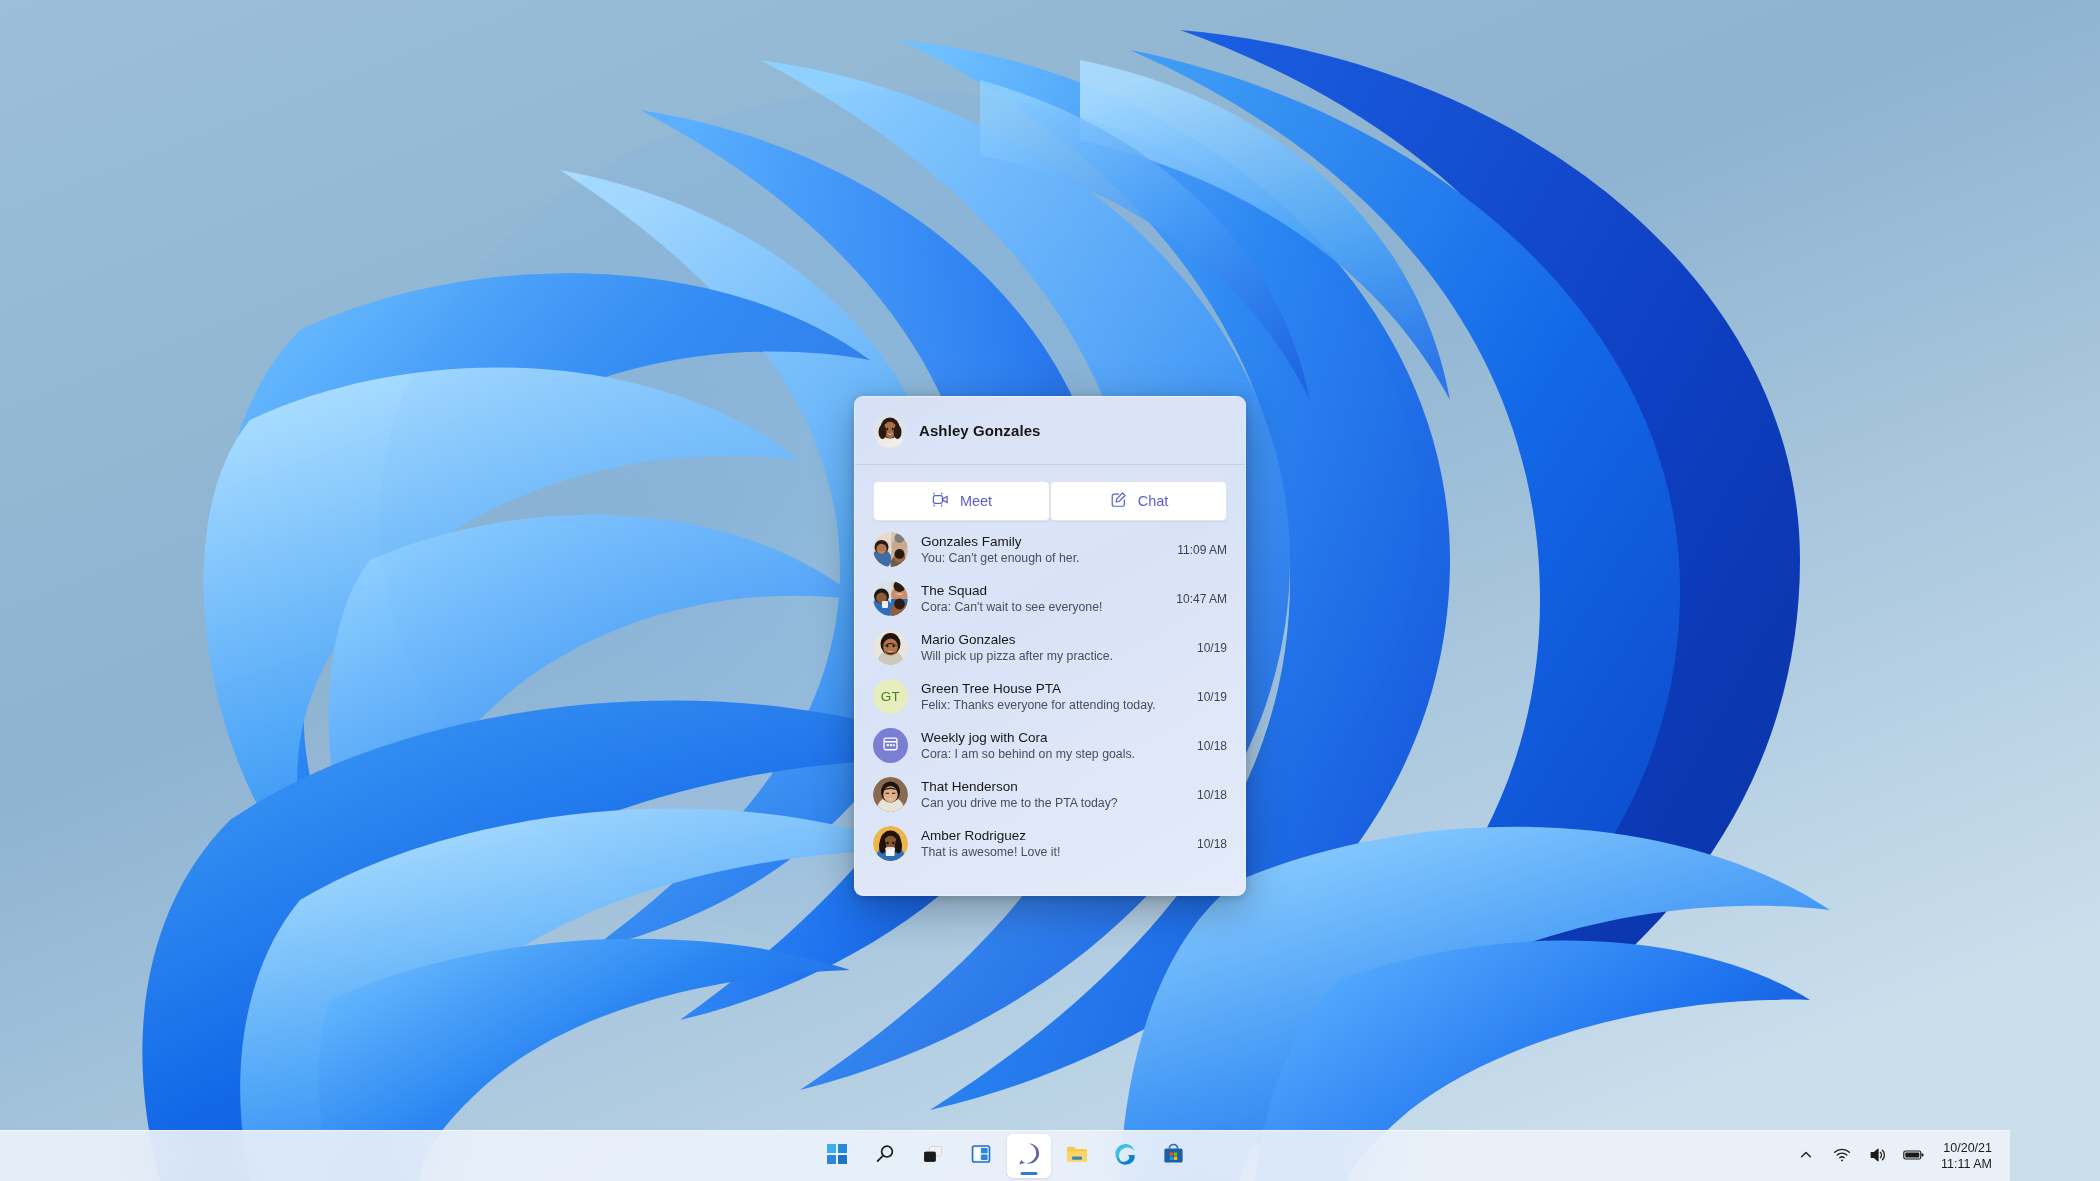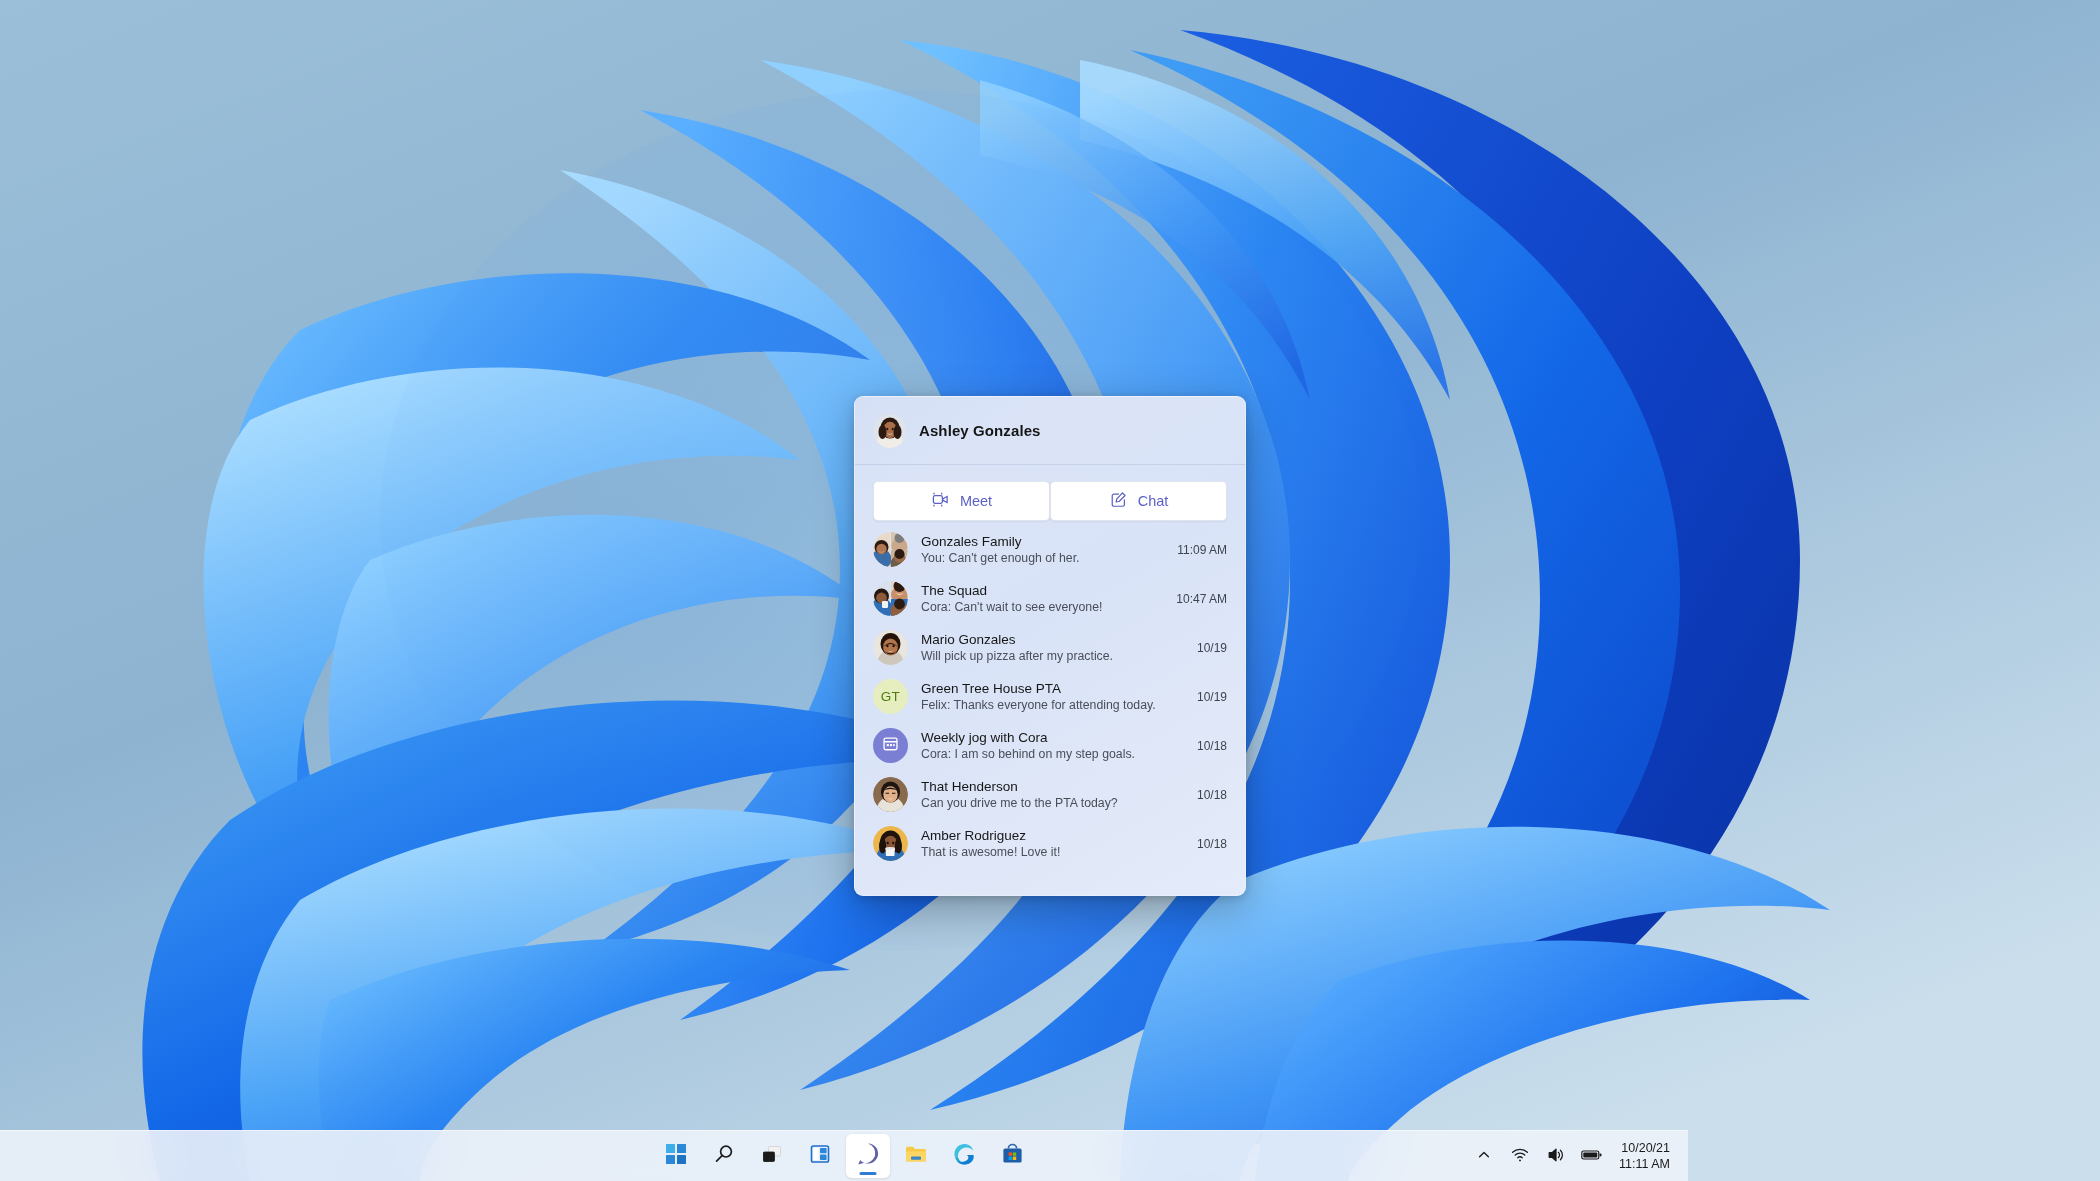--- a/index.html
+++ b/index.html
@@ -21,21 +21,21 @@
     position: absolute; inset: 0;
     background: linear-gradient(160deg, #9dc0d8 0%, #8ab0cf 35%, #a8c8de 70%, #c8dcea 100%);
     overflow: hidden;
   }
   #wallpaper svg { position: absolute; top:0; left:0; width:2100px; height:1181px; display:block; }
 
   
   #taskbar {
     position: absolute;
     left: 0; bottom: 0;
-    width: 1688px; height: 51px;
+    width: 2010px; height: 51px;
     background: rgba(236,242,250,0.90);
     backdrop-filter: blur(30px);
     border-top: 1px solid rgba(255,255,255,0.55);
     box-sizing: border-box;
     display: flex; align-items: center; justify-content: center;
   }
   #taskbar-center {
     display: flex; align-items: center; gap: 4px;
   }
   .tb-btn {

